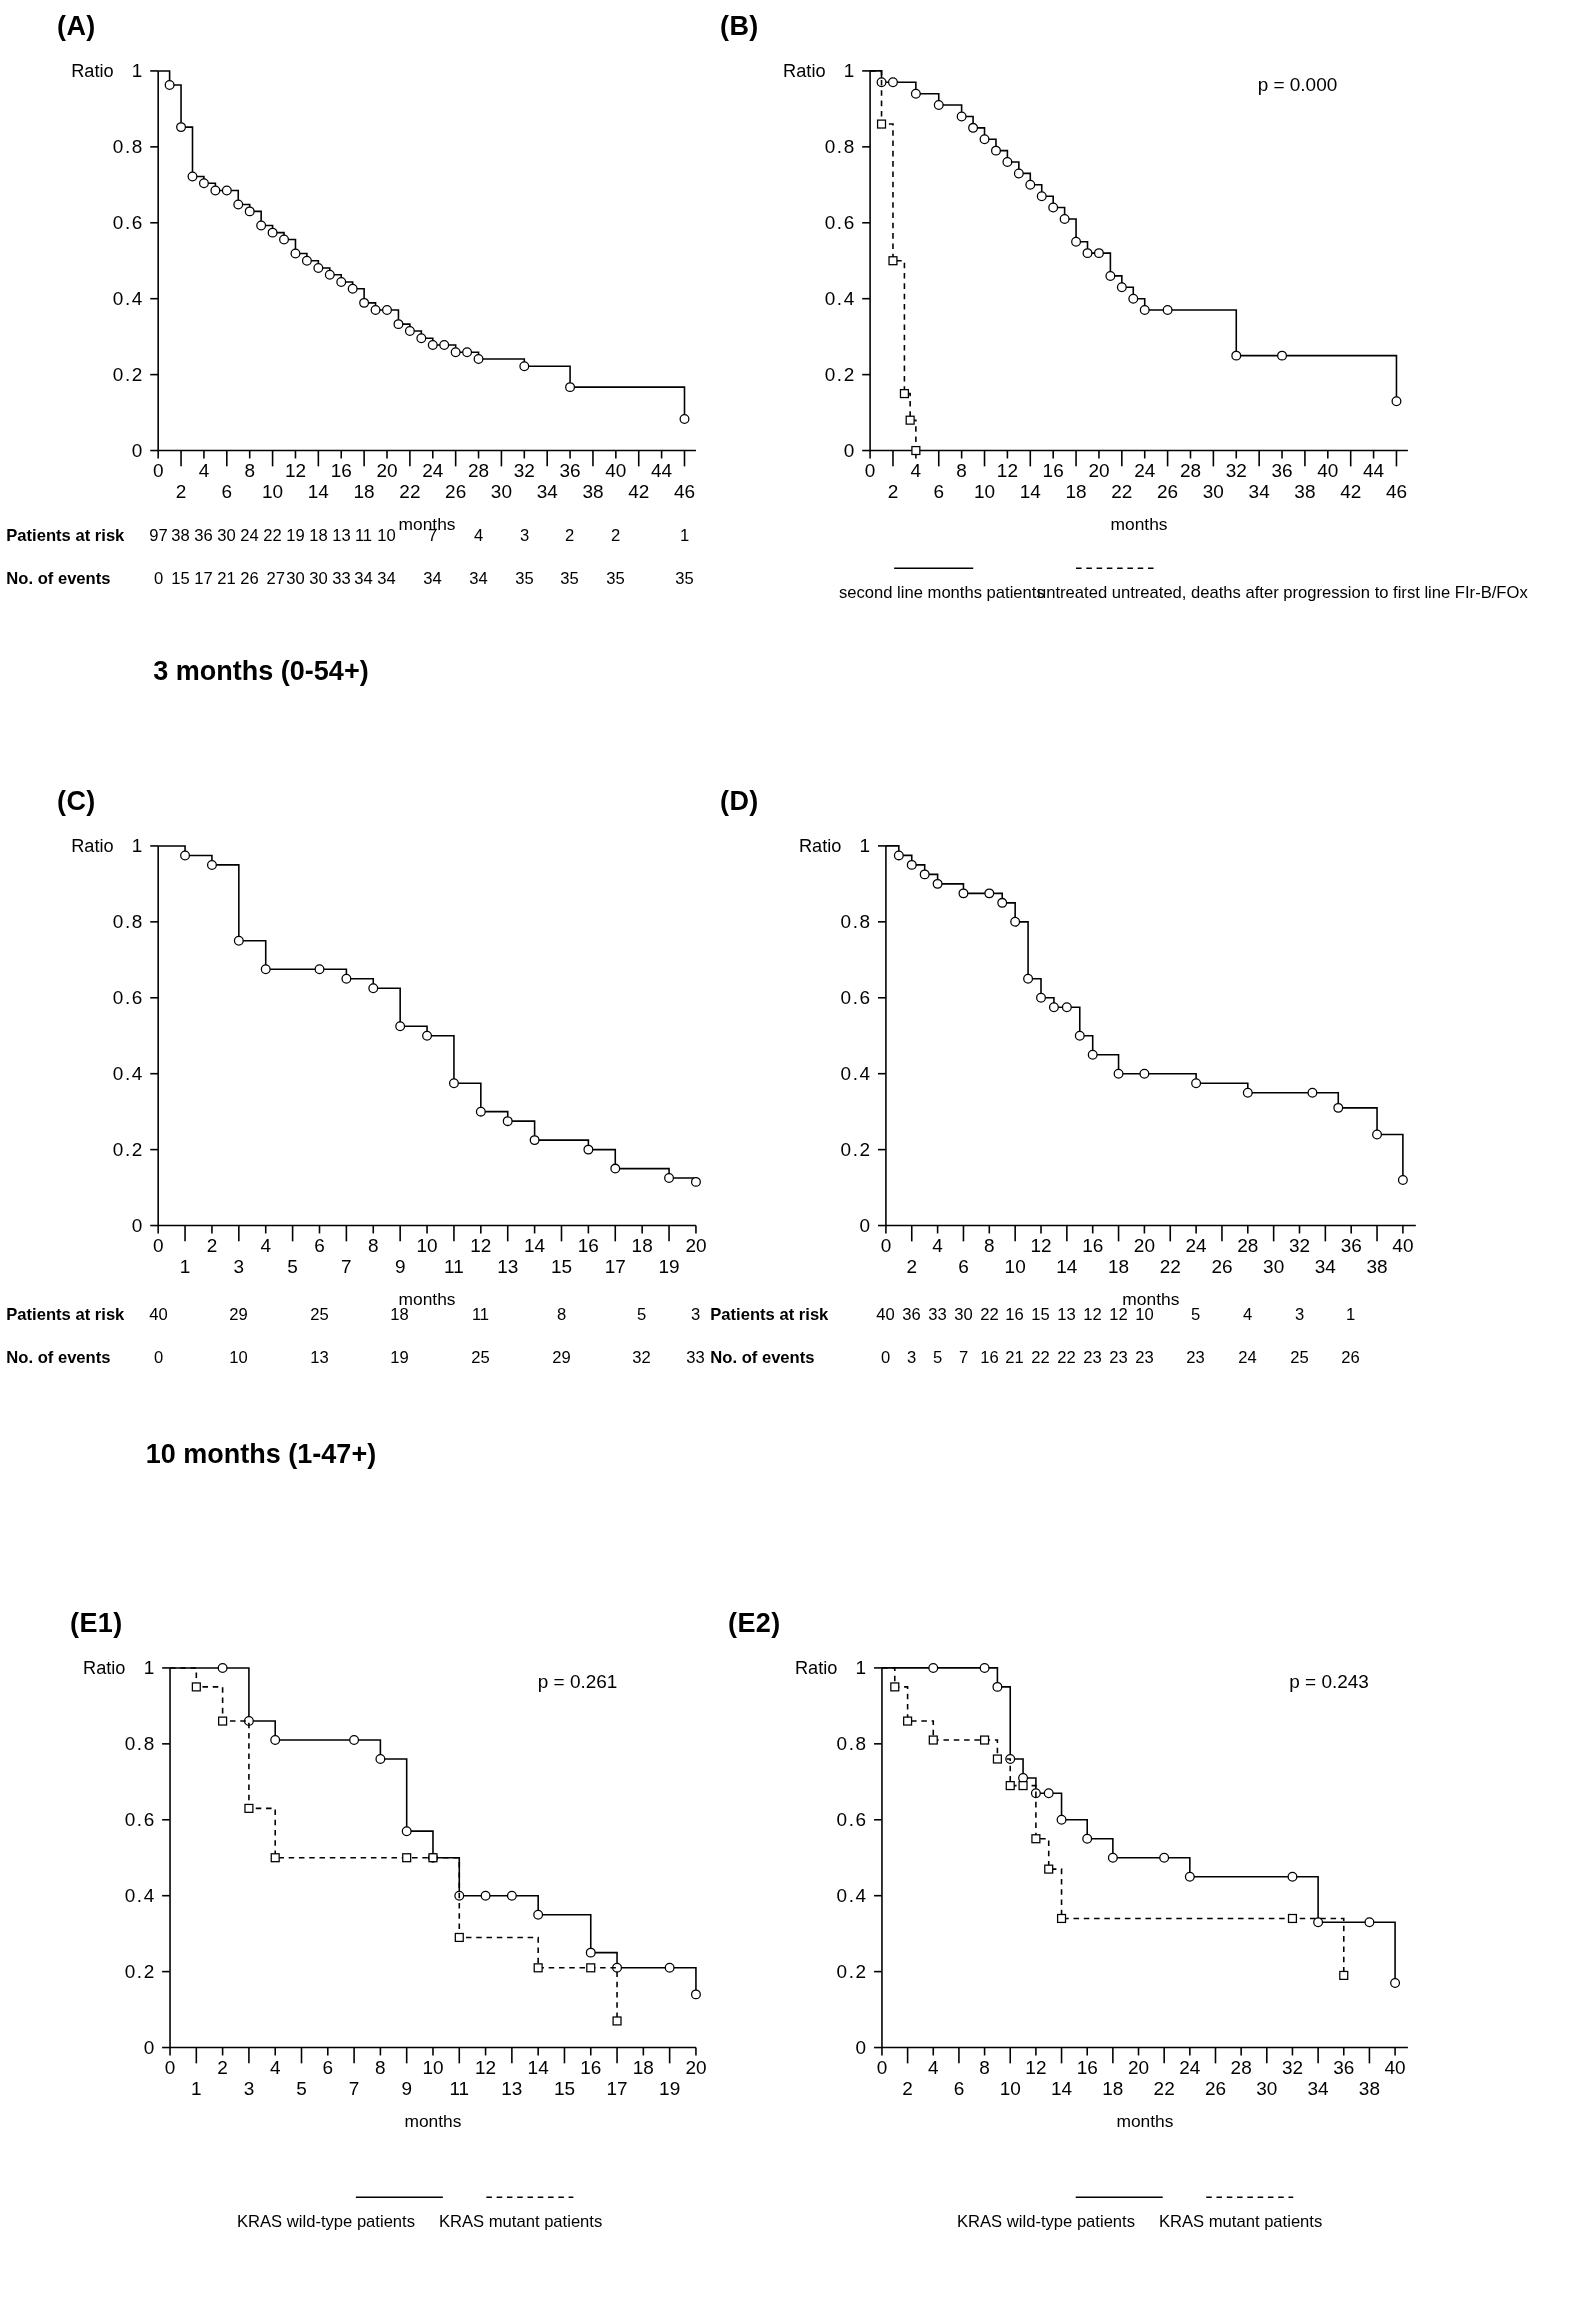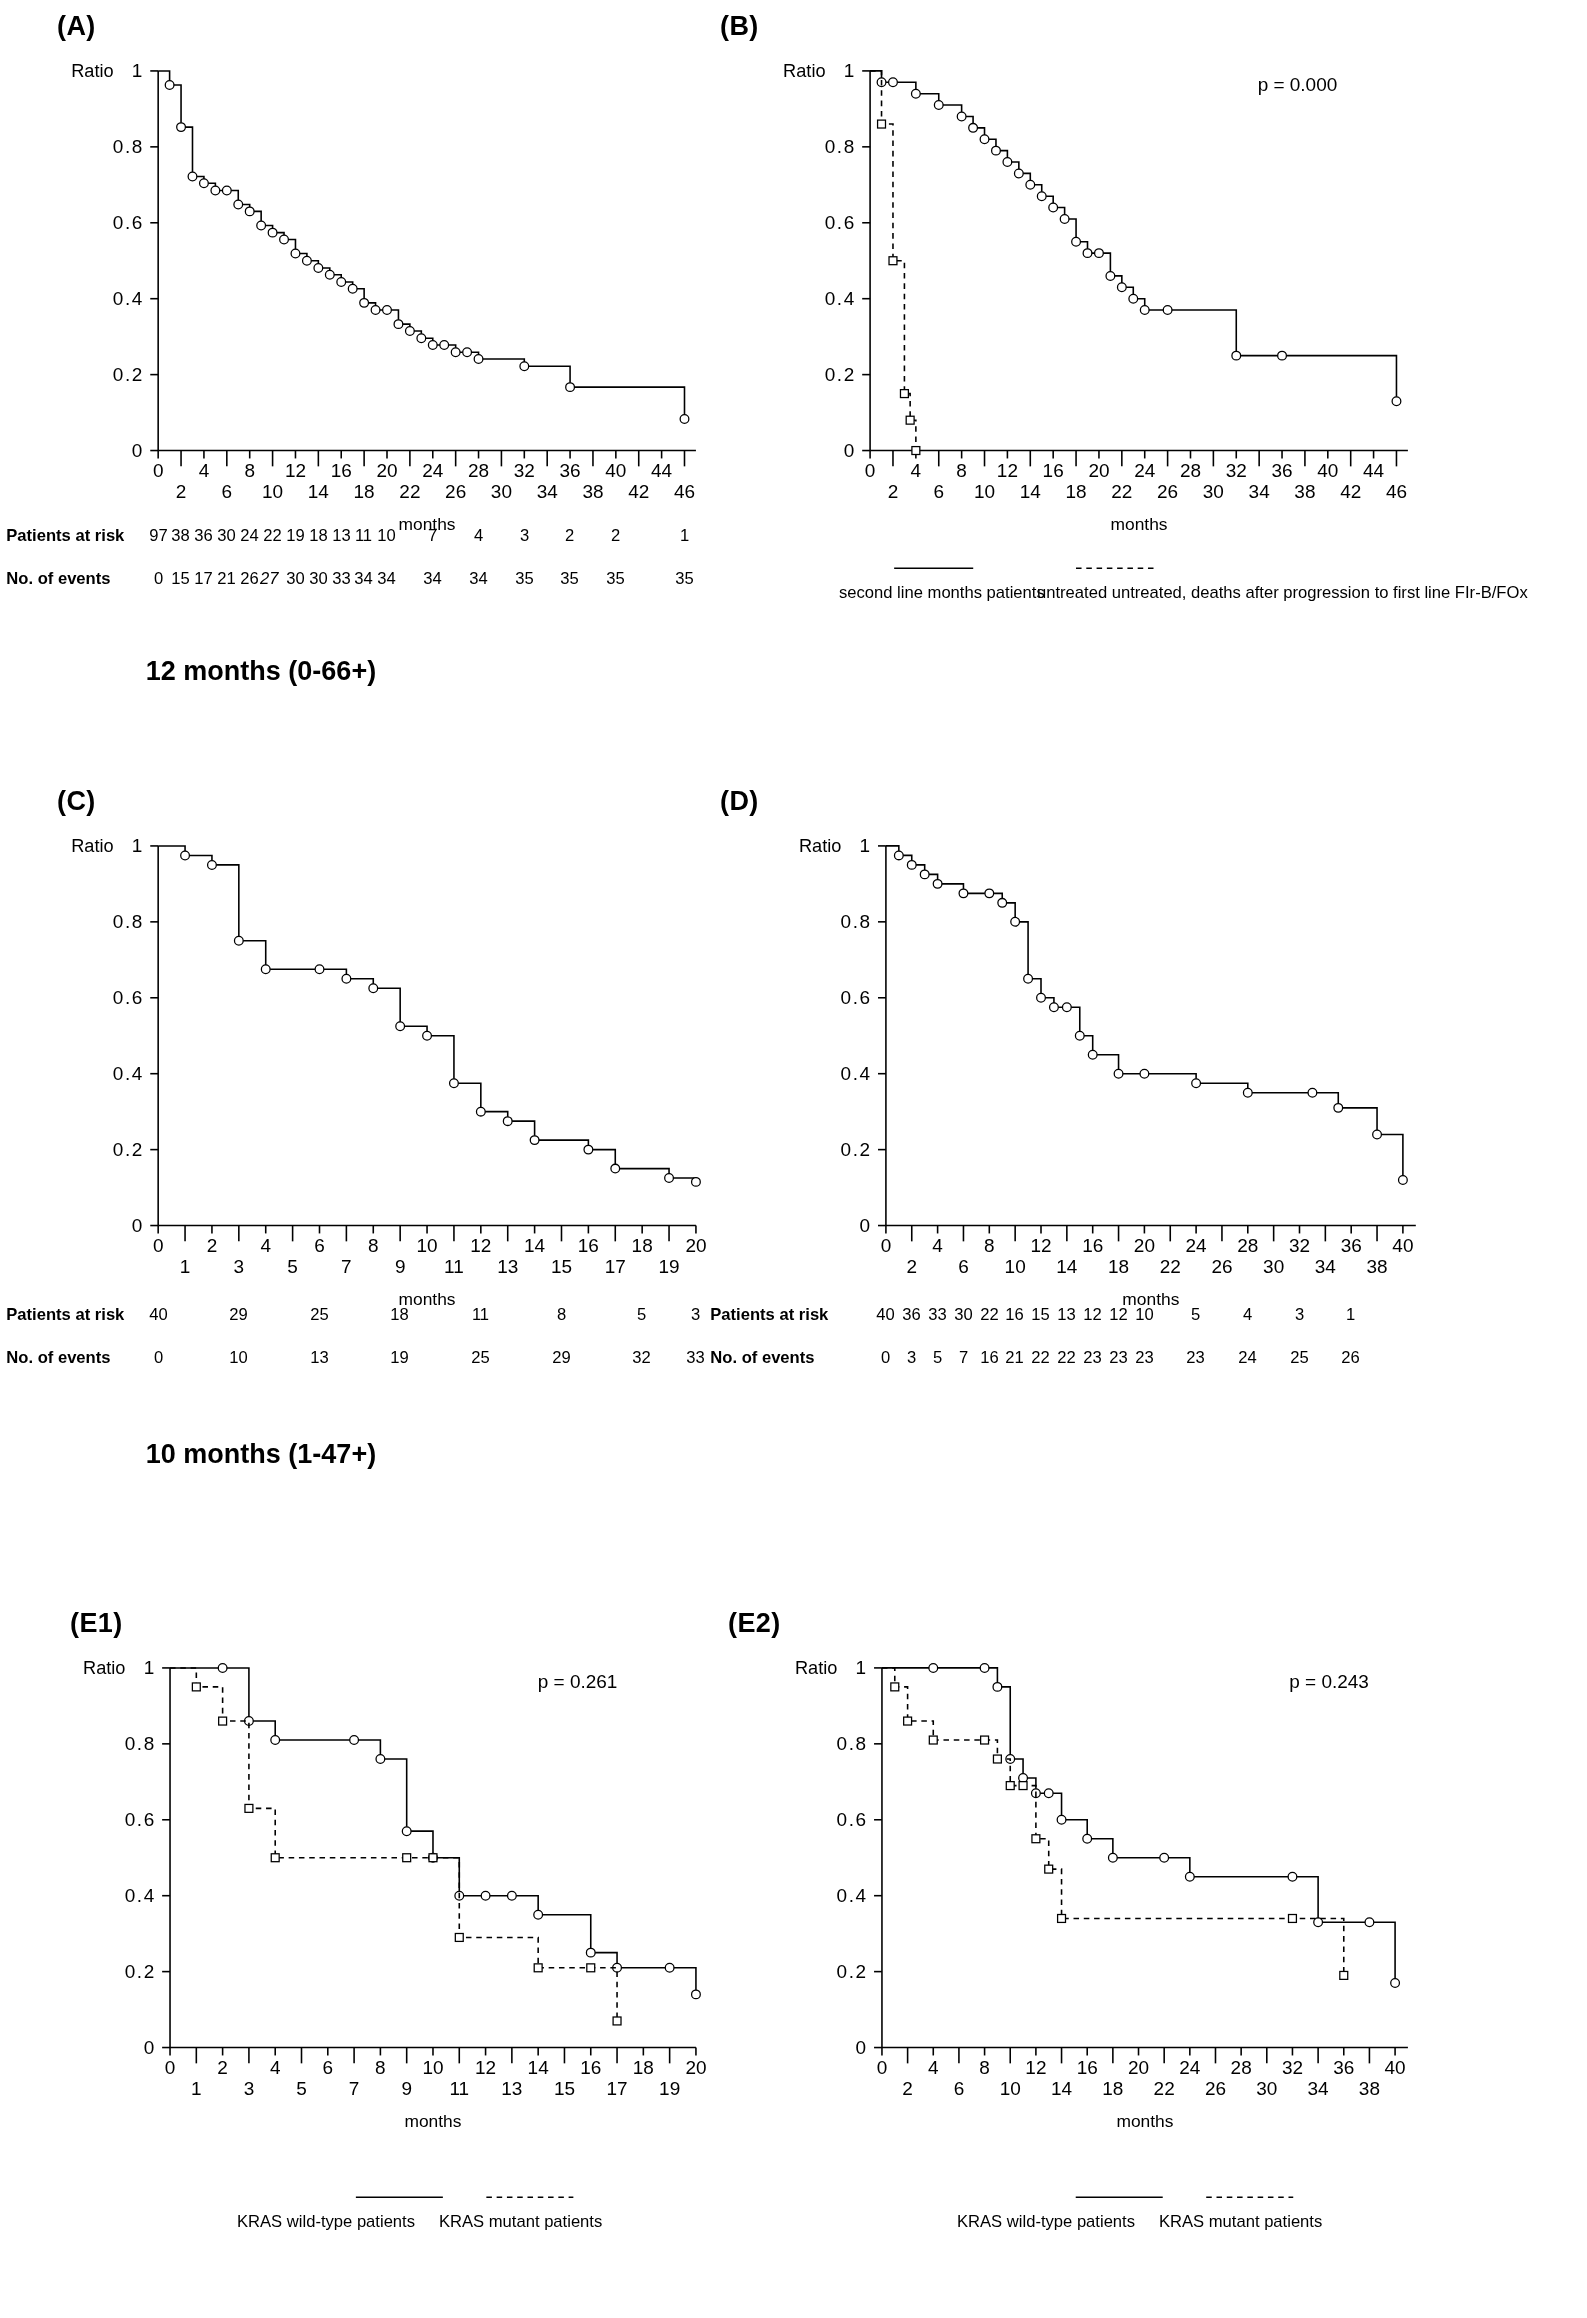--- a/index.html
+++ b/index.html
@@ -141,38 +141,38 @@
             <span class="risk-table" style="position:absolute;left:603px;width:25px;text-align:center;top:0;">2</span>
             <span class="risk-table" style="position:absolute;left:672px;width:25px;text-align:center;top:0;">1</span>
           </div>
           <div style="position:absolute;left:0;top:43px;width:100%;height:32px;">
             <span class="risk-label" style="position:absolute;left:6.3px;top:0;">No. of events</span>
             <span class="risk-table" style="position:absolute;left:146px;width:25px;text-align:center;top:0;">0</span>
             <span class="risk-table" style="position:absolute;left:168px;width:25px;text-align:center;top:0;">15</span>
             <span class="risk-table" style="position:absolute;left:191px;width:25px;text-align:center;top:0;">17</span>
             <span class="risk-table" style="position:absolute;left:214px;width:25px;text-align:center;top:0;">21</span>
             <span class="risk-table" style="position:absolute;left:237px;width:25px;text-align:center;top:0;">26</span>
-            <span class="risk-table" style="position:absolute;left:260px;width:25px;text-align:left;top:0;font-style:italic;">27</span>
+            <span class="risk-table" style="position:absolute;left:260px;width:25px;text-align:right;top:0;">27</span>
             <span class="risk-table" style="position:absolute;left:283px;width:25px;text-align:center;top:0;">30</span>
             <span class="risk-table" style="position:absolute;left:306px;width:25px;text-align:center;top:0;">30</span>
             <span class="risk-table" style="position:absolute;left:329px;width:25px;text-align:center;top:0;">33</span>
             <span class="risk-table" style="position:absolute;left:351px;width:25px;text-align:center;top:0;">34</span>
             <span class="risk-table" style="position:absolute;left:374px;width:25px;text-align:center;top:0;">34</span>
             <span class="risk-table" style="position:absolute;left:420px;width:25px;text-align:center;top:0;">34</span>
             <span class="risk-table" style="position:absolute;left:466px;width:25px;text-align:center;top:0;">34</span>
             <span class="risk-table" style="position:absolute;left:512px;width:25px;text-align:center;top:0;">35</span>
             <span class="risk-table" style="position:absolute;left:557px;width:25px;text-align:center;top:0;">35</span>
             <span class="risk-table" style="position:absolute;left:603px;width:25px;text-align:center;top:0;">35</span>
             <span class="risk-table" style="position:absolute;left:672px;width:25px;text-align:center;top:0;">35</span>
           </div>
         </div>
       </div>
   </div>
 
-  <div class="caption" style="position:absolute;left:0;top:656px;width:522px;">12 months (0-66+)</div>
+  <div class="caption" style="position:absolute;left:0;top:656px;width:522px;">3 months (0-54+)</div>
 </div>
 
 <div class="panel" style="left:704px;top:0;width:884px;height:743px;">
   <div class="panel-label" style="position:absolute;left:16px;top:11px;">(B)</div>
 
   <svg id="svg-b" width="870" height="554" viewBox="0 0 1100 700" style="position:absolute;left:0;top:47px;">
       <line x1="210" y1="30" x2="210" y2="510" stroke="#000" stroke-width="2"></line>
       <line x1="210" y1="510" x2="890" y2="510" stroke="#000" stroke-width="2"></line>
       <line x1="200" y1="510" x2="210" y2="510" stroke="#000" stroke-width="2"></line>
       <text x="192" y="518" text-anchor="end" font-size="24" letter-spacing="2">0</text>

